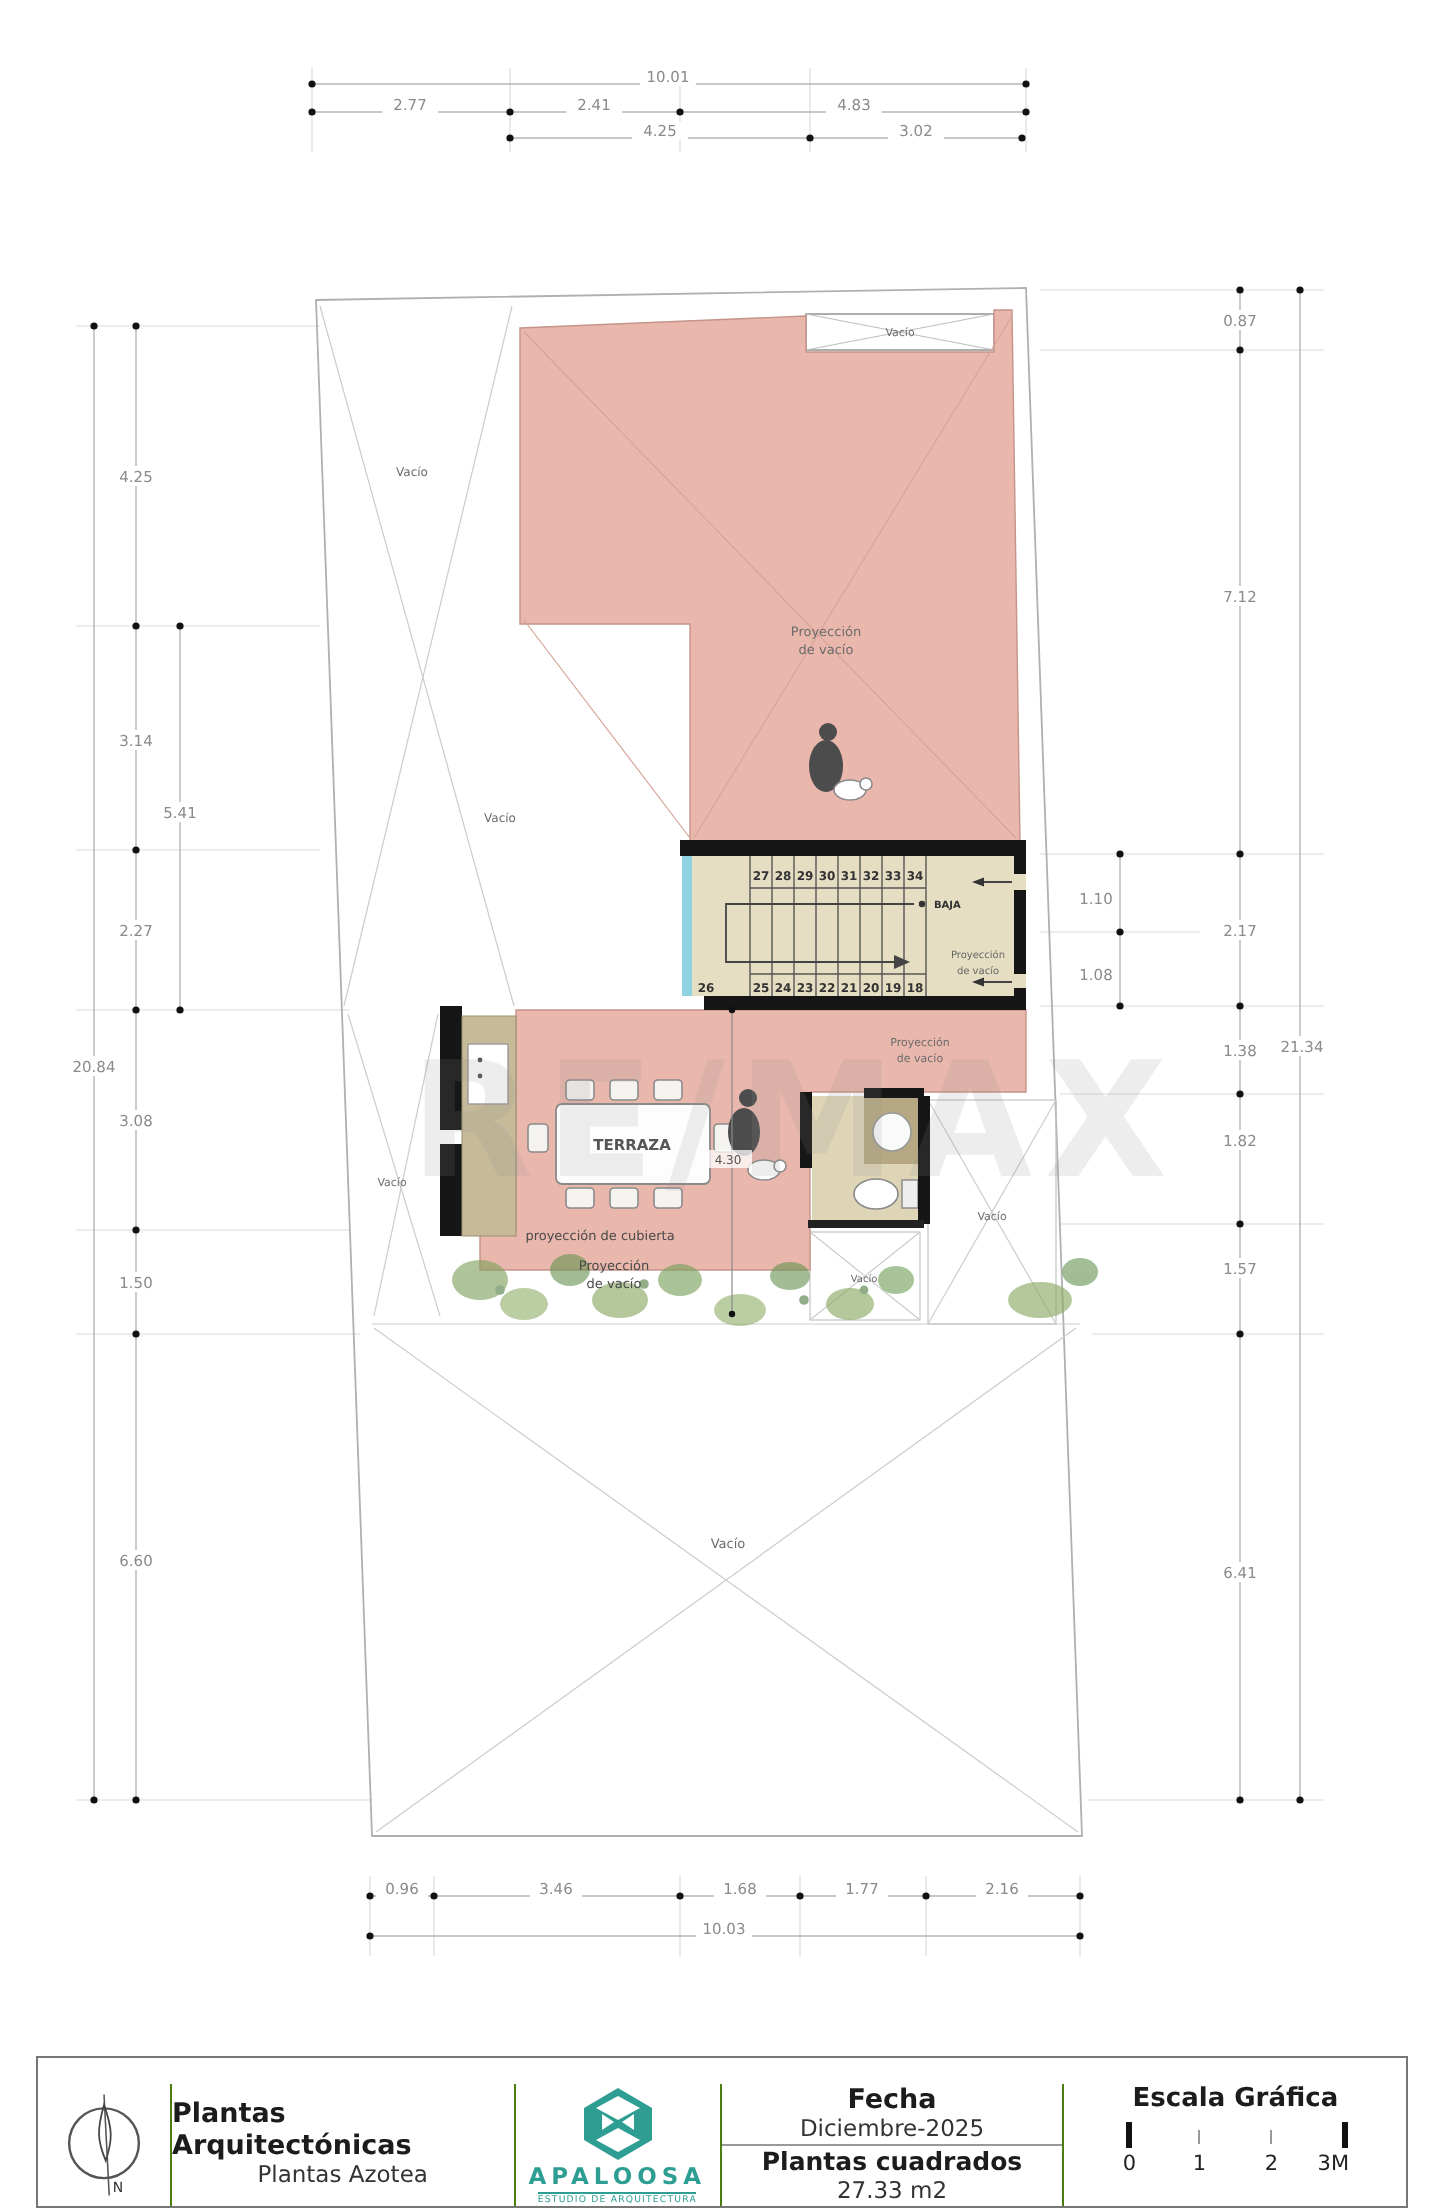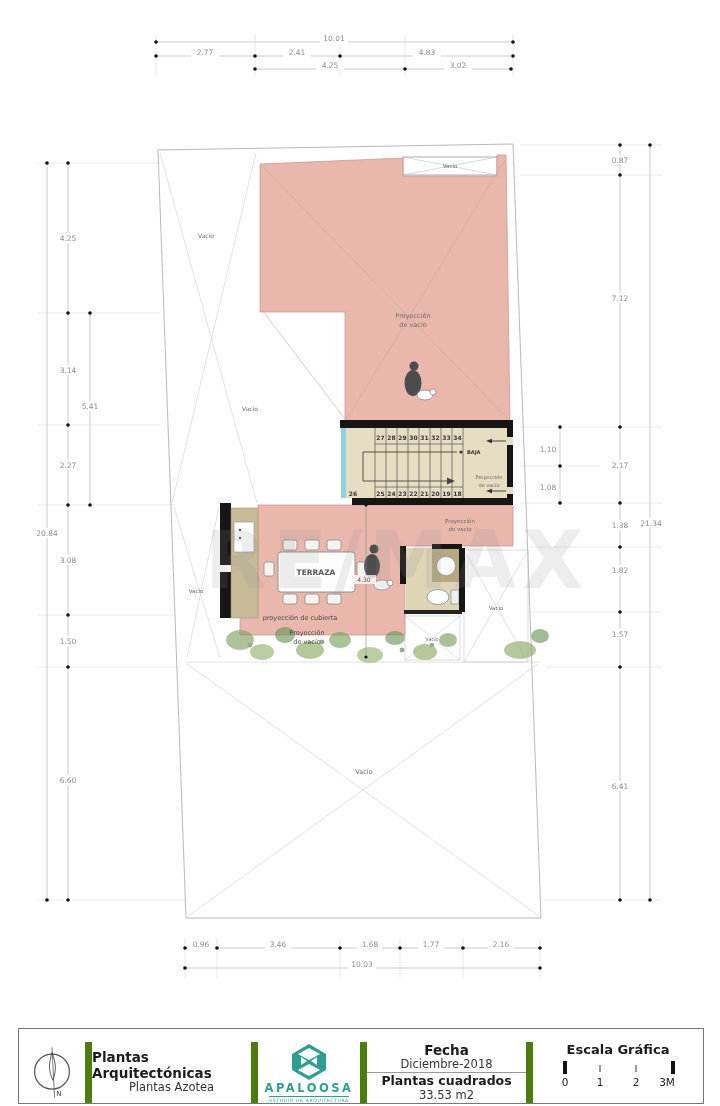--- a/index.html
+++ b/index.html
@@ -2,21 +2,21 @@
 <html><head>
 <meta charset="utf-8">
 <style>
   html,body{margin:0;padding:0;background:#ffffff;}
   body{width:720px;height:1106px;position:relative;font-family:"DejaVu Sans",sans-serif;}
   #plan-svg{position:absolute;top:0;left:0;}
   svg text{font-family:"DejaVu Sans",sans-serif;}
   .dimtxt{fill:#8b8b8b;font-size:7.5px;}
   .lbl{fill:#6d6d6d;}
   .titleblock{position:absolute;top:1028px;left:18px;width:684px;height:74px;border:1.2px solid #777;display:flex;background:#fff;}
-  .tb-cell{border-right:7px solid #4d7c0f;display:flex;flex-direction:column;margin-top:13px;}
+  .tb-cell{border-right:1px solid #4d7c0f;display:flex;flex-direction:column;margin-top:13px;}
   .tb-rows{flex:1;display:flex;flex-direction:column;}
   .tb-row{flex:1;display:flex;flex-direction:column;align-items:center;justify-content:center;line-height:1.15;}
   .tb-row+.tb-row{border-top:1px solid #999;}
   .tb-main{font-weight:bold;font-size:13.5px;color:#1c1c1c;}
   .tb-sub{font-size:11.5px;color:#333;}
   .logo-cell{align-items:center;justify-content:center;display:flex;flex-direction:column;padding-top:2px;}
   .logo-word{color:#2f9e92;font-weight:bold;font-size:11.5px;letter-spacing:2.5px;margin-top:1px;}
   .logo-sub{color:#2f9e92;font-size:4.6px;letter-spacing:0.6px;border-top:1px solid #2f9e92;padding-top:1px;margin-top:1px;}
   .escala{flex:1;display:flex;flex-direction:column;align-items:center;justify-content:center;}
   .escala-title{font-weight:bold;font-size:13px;color:#1c1c1c;margin-bottom:2px;}
@@ -398,25 +398,25 @@
       <polygon points="17,20 28,26 17,32 6,26" fill="#ffffff"></polygon>
       <polygon points="9,13 15,17 9,21" fill="#ffffff"></polygon>
       <polygon points="25,13 19,17 25,21" fill="#ffffff"></polygon>
     </svg>
     <div class="logo-word">APALOOSA</div>
     <div class="logo-sub">ESTUDIO DE ARQUITECTURA</div>
   </div>
   <div class="tb-cell tb-rows" style="width:144px;">
     <div class="tb-row">
       <div class="tb-main">Fecha</div>
-      <div class="tb-sub">Diciembre-2018</div>
+      <div class="tb-sub">Diciembre-2025</div>
     </div>
     <div class="tb-row">
       <div class="tb-main" style="font-size:12.5px;">Plantas cuadrados</div>
-      <div class="tb-sub">33.53 m2</div>
+      <div class="tb-sub">27.33 m2</div>
     </div>
   </div>
   <div class="escala" style="border-right:none;">
     <div class="escala-title">Escala Gráfica</div>
     <div class="scalebar">
       <div class="tick-big" style="left:30px;"></div>
       <div class="tick-small" style="left:66px;"></div>
       <div class="tick-small" style="left:102px;"></div>
       <div class="tick-big" style="left:138px;"></div>
       <div class="tick-num" style="left:32px;">0</div>

